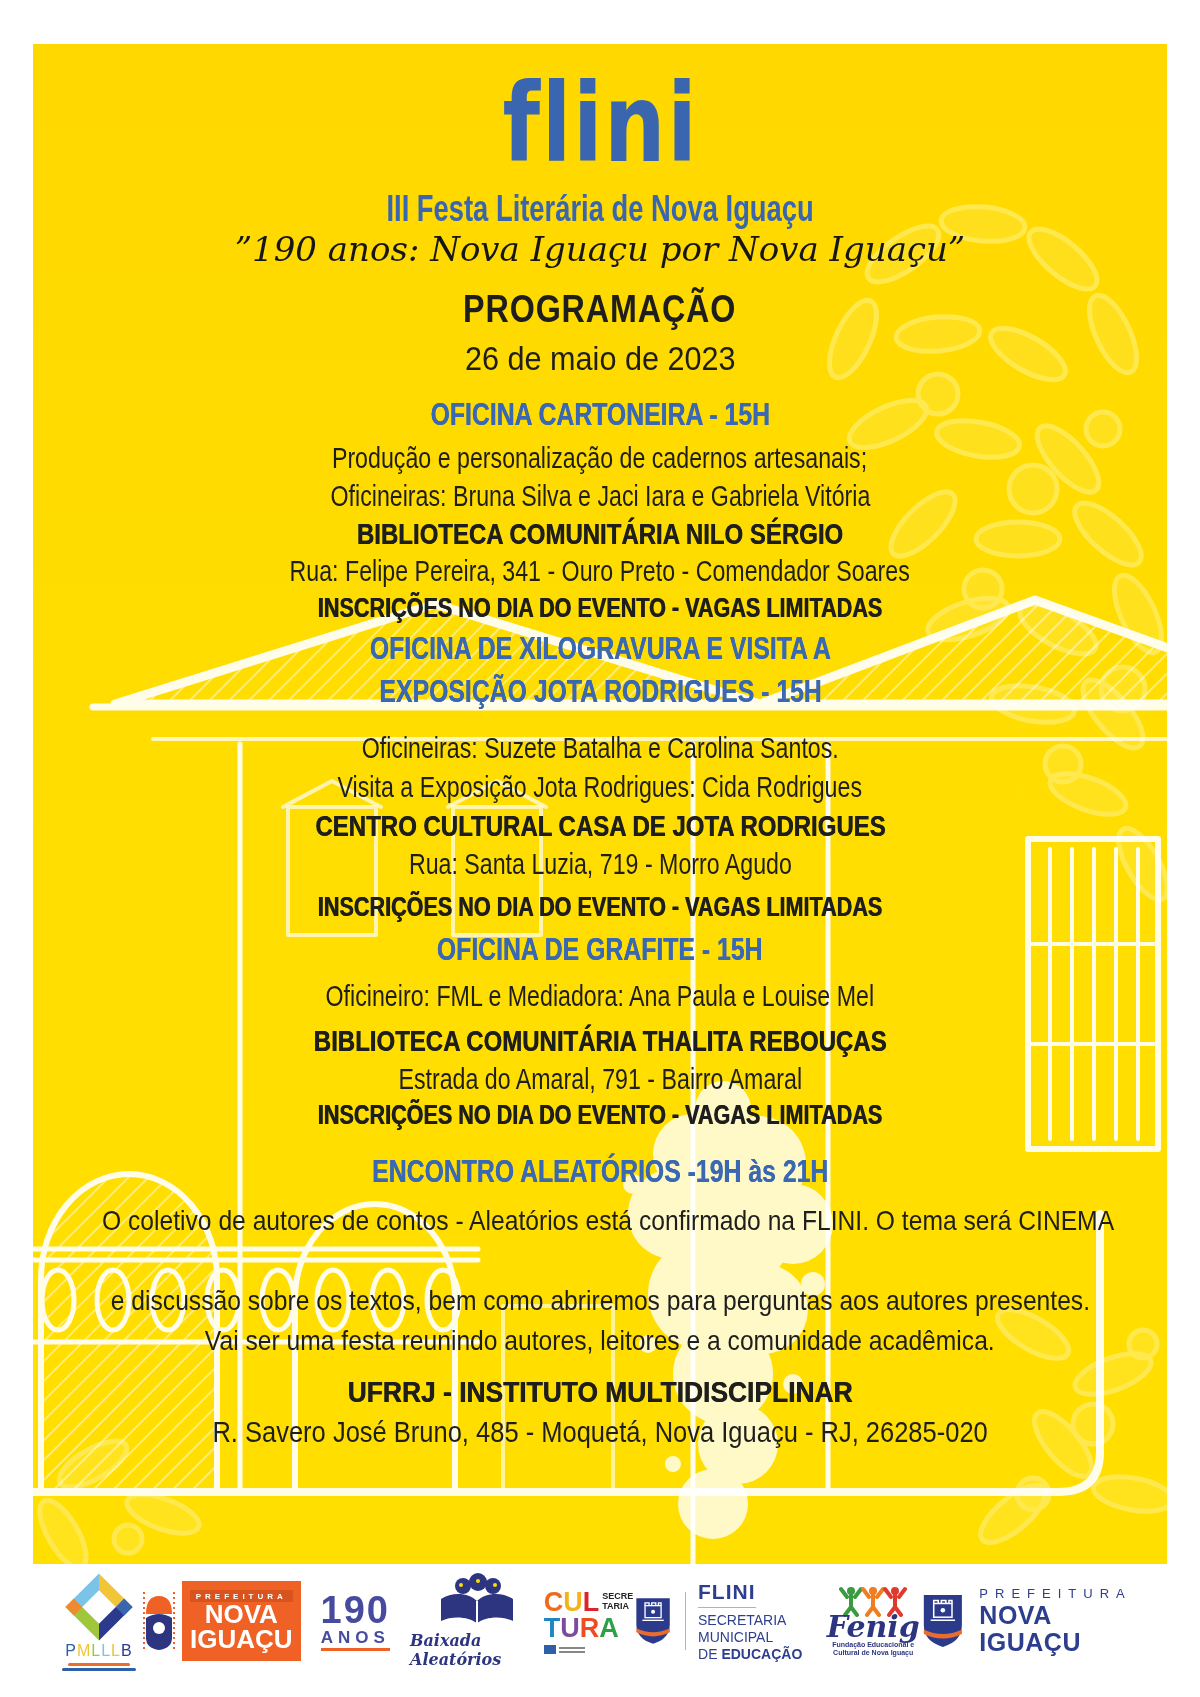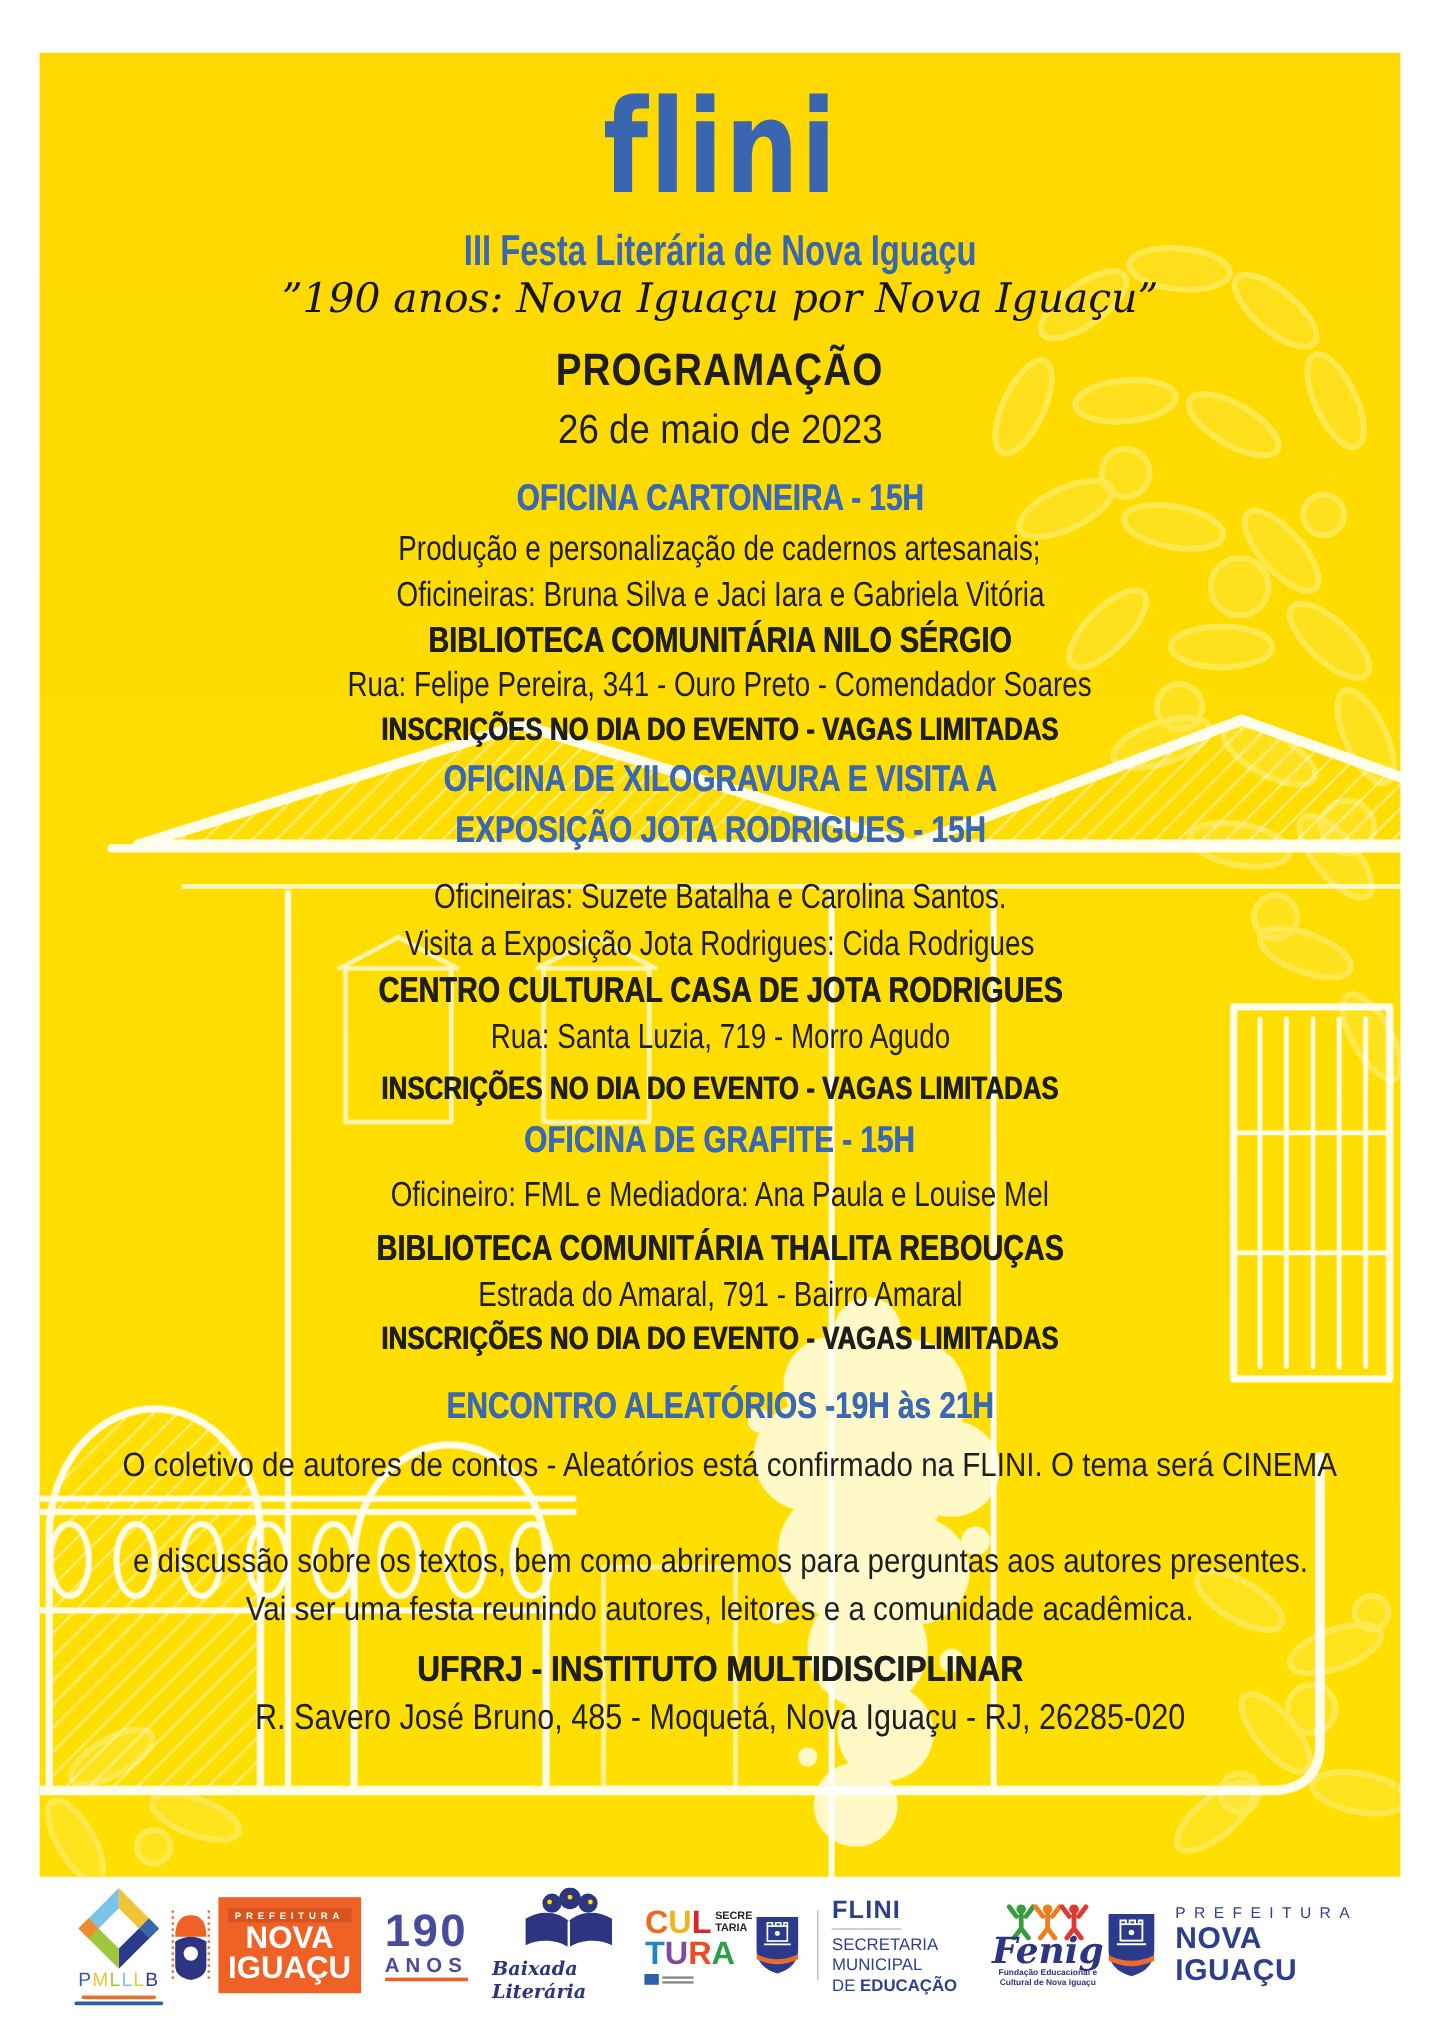--- a/index.html
+++ b/index.html
@@ -312,21 +312,21 @@
     <svg width="84" height="56" viewBox="0 0 84 56">
       <circle cx="28" cy="13" r="8" fill="#2d3580"></circle>
       <circle cx="43" cy="9" r="9" fill="#2d3580"></circle>
       <circle cx="58" cy="13" r="8" fill="#2d3580"></circle>
       <circle cx="26" cy="12" r="2" fill="#ffdd00"></circle>
       <circle cx="43" cy="8" r="2" fill="#ffdd00"></circle>
       <circle cx="60" cy="12" r="2" fill="#ffdd00"></circle>
       <path d="M6,26 C18,18 34,20 42,28 C50,20 66,18 78,26 V48 C66,42 50,44 42,50 C34,44 18,42 6,48 Z" fill="#2d3580"></path>
       <path d="M42,28 V50" stroke="#ffffff" stroke-width="2"></path>
     </svg>
-    <div class="baixada-text">Baixada Literária</div>
+    <div class="baixada-text">Baixada Aleatórios</div>
   </div>
 
   <div class="logo-block">
     <div class="cultura">
       <div class="cult-row">
         <span class="cult-l c1">C</span>
         <span class="cult-l c2">U</span>
         <span class="cult-l c3">L</span>
         <span class="cult-secre">
           <span>SECRE</span><br><span>TARIA</span>

